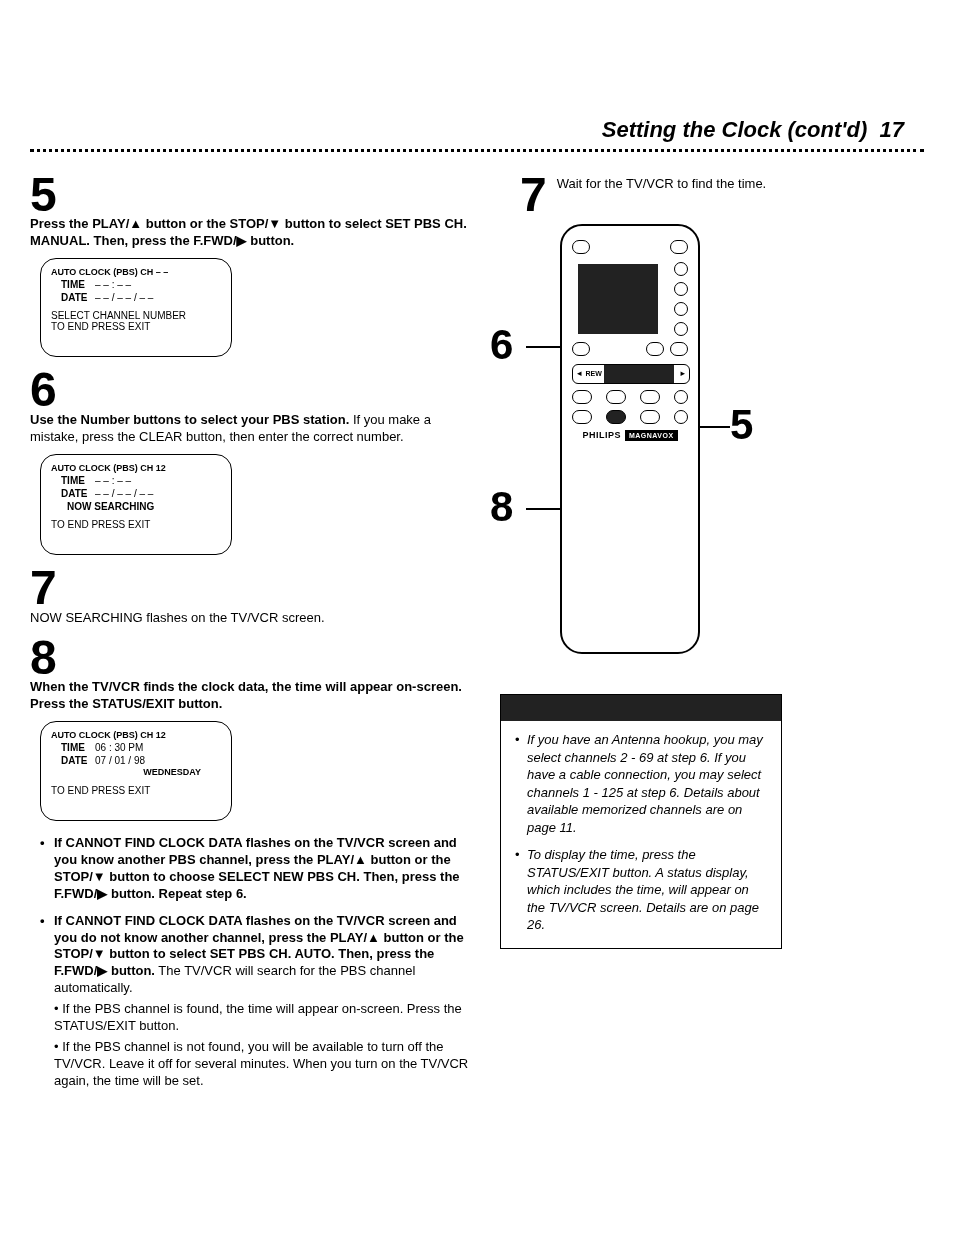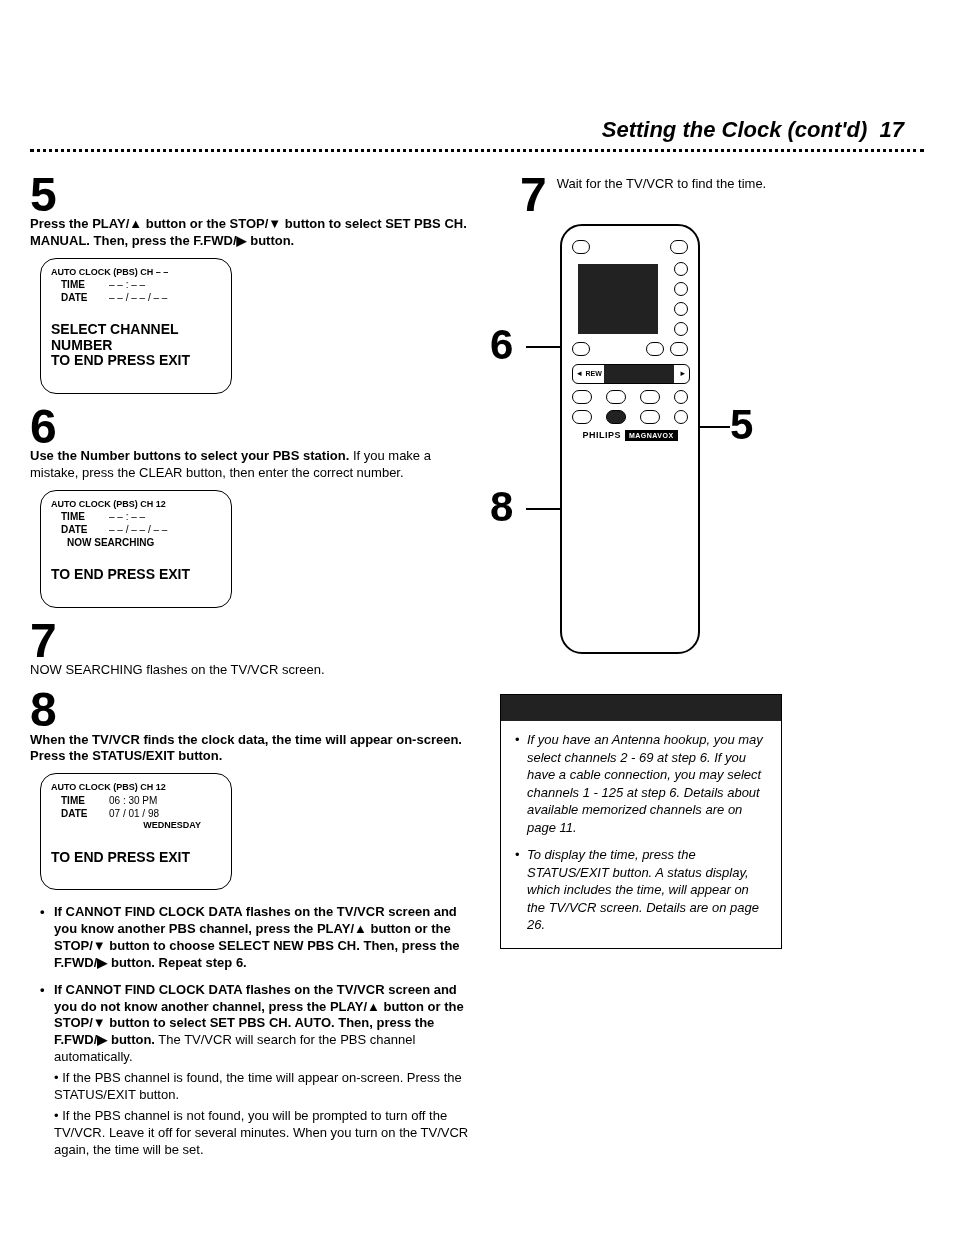--- a/index.html
+++ b/index.html
@@ -48,23 +48,23 @@
     border: 1.5px solid #000;
     border-radius: 16px;
     padding: 8px 10px 24px 10px;
     margin: 8px 0 14px 10px;
     width: 170px;
     font-family: Arial, sans-serif;
     font-size: 10px;
     line-height: 1.3;
   }
   .osd .hdr { font-size: 9px; font-weight: bold; }
-  .osd .row { display:flex; gap:14px; margin-left:10px; }
+  .osd .row { display:flex; margin-left:10px; }
   .osd .lbl { font-weight: bold; width: 34px; }
-  .osd .foot { font-size: 14px; font-weight: bold; margin-top: 18px; line-height:1.1; }
+  .osd .foot { font-size: 10px; font-weight: normal; margin-top: 6px; line-height:1.1; }
 
   ul.bullets { list-style: none; padding-left: 10px; margin: 10px 0; }
   ul.bullets > li { position: relative; padding-left: 14px; margin-bottom: 10px; }
   ul.bullets > li::before { content:"•"; position:absolute; left:0; font-weight: bold; }
   ul.bullets .sub { margin-top:4px; font-weight: normal; }
 
   .step7r {
     display:flex;
     align-items:flex-start;
     gap:10px;
@@ -207,21 +207,21 @@
       <div class="foot">TO END PRESS EXIT</div>
     </div>
 
     <ul class="bullets">
       <li>
         <b><span>If CANNOT FIND CLOCK DATA flashes on the TV/VCR screen and you know another PBS channel, press the PLAY/</span><span class="tri-up"></span><span> button or the STOP/</span><span class="tri-down"></span><span> button to choose SELECT NEW PBS CH. Then, press the F.FWD/</span><span class="tri-right"></span><span> button. Repeat step 6.</span></b>
       </li>
       <li>
         <b><span>If CANNOT FIND CLOCK DATA flashes on the TV/VCR screen and you do not know another channel, press the PLAY/</span><span class="tri-up"></span><span> button or the STOP/</span><span class="tri-down"></span><span> button to select SET PBS CH. AUTO. Then, press the F.FWD/</span><span class="tri-right"></span><span> button.</span></b><span> The TV/VCR will search for the PBS channel automatically.</span>
         <div class="sub">• <span>If the PBS channel is found, the time will appear on-screen. Press the STATUS/EXIT button.</span></div>
-        <div class="sub">• <span>If the PBS channel is not found, you will be prompted to turn off the TV/VCR. Leave it off for several minutes. When you turn on the TV/VCR again, the time will be set.</span></div>
+        <div class="sub">• <span>If the PBS channel is not found, you will be available to turn off the TV/VCR. Leave it off for several minutes. When you turn on the TV/VCR again, the time will be set.</span></div>
       </li>
     </ul>
   </div>
 
   <div class="col-right">
     <div class="step7r">
       <div class="bignum">7</div>
       <div style="padding-top:4px;">Wait for the TV/VCR to find the time.</div>
     </div>
 

